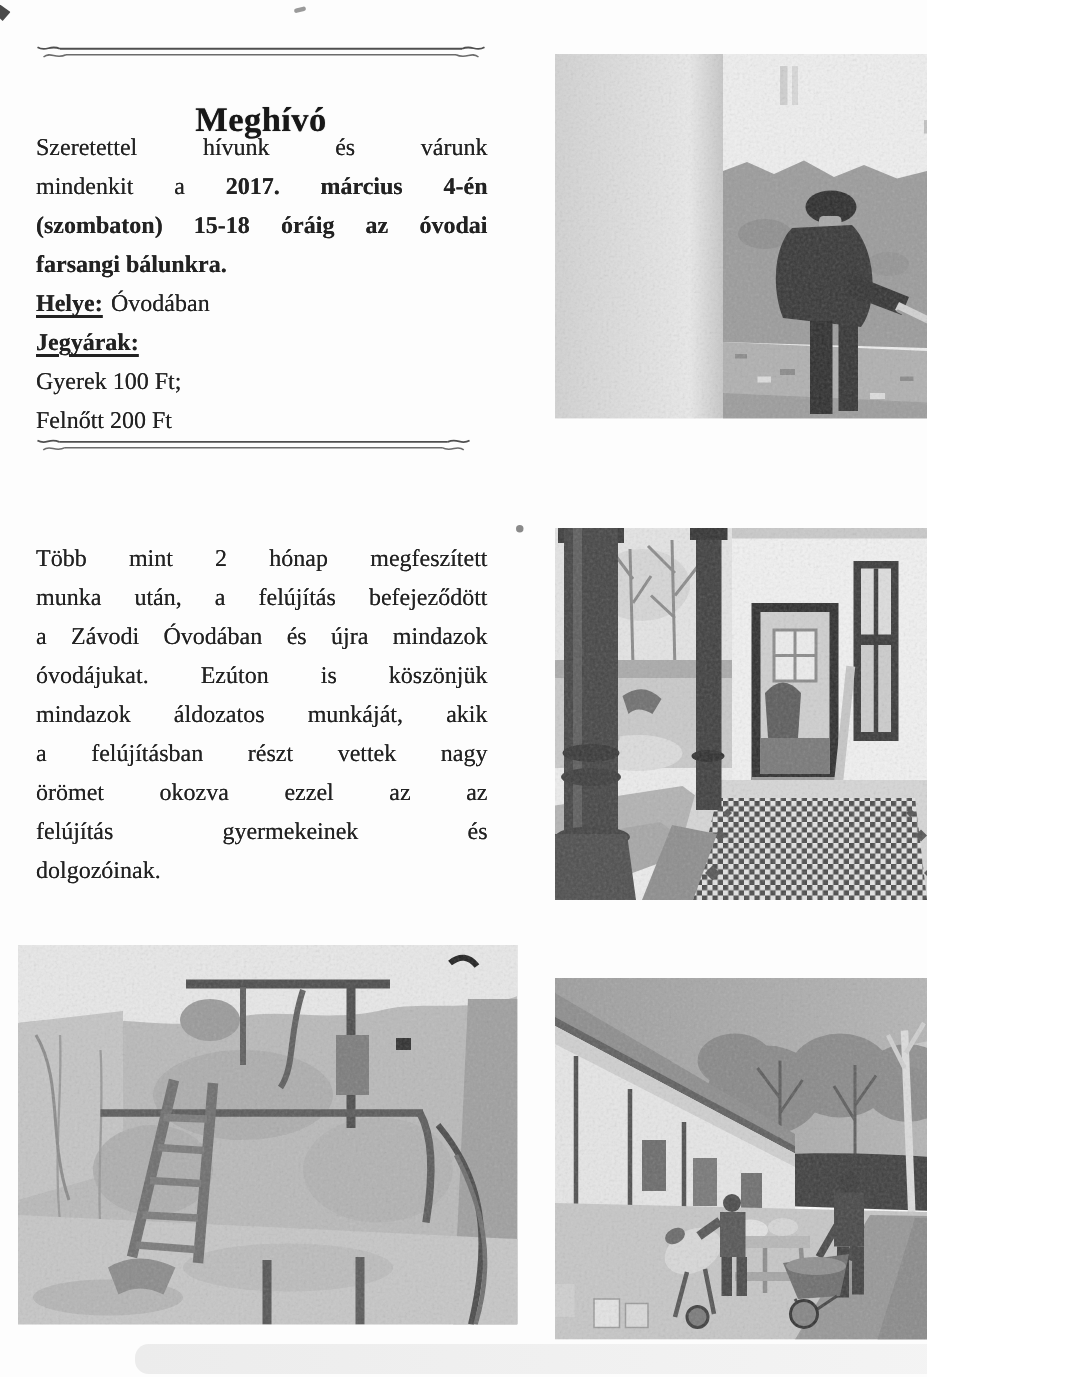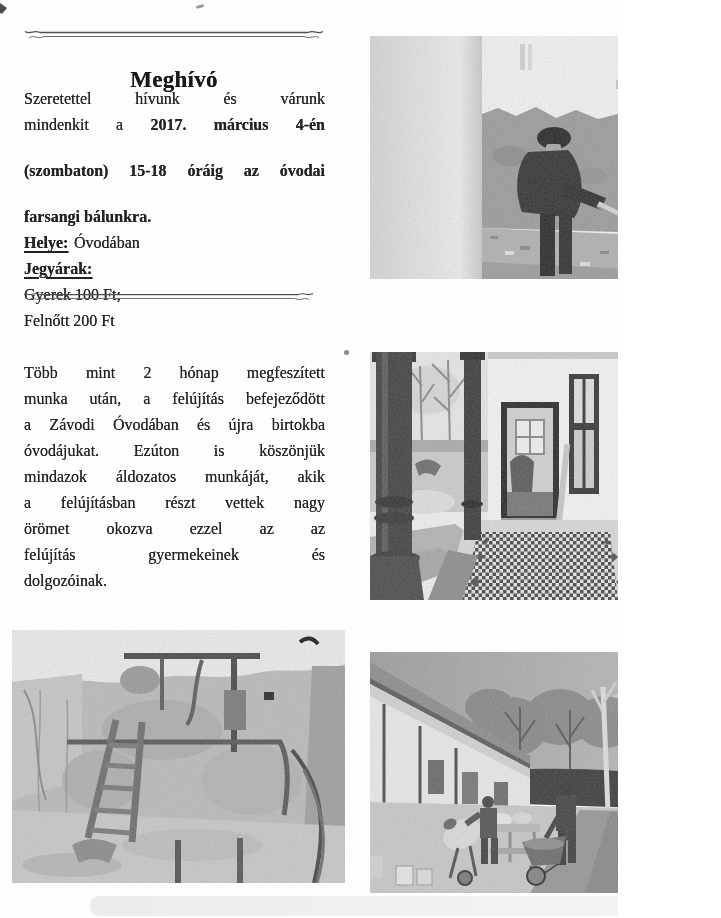--- a/index.html
+++ b/index.html
@@ -12,21 +12,21 @@
     position:absolute;left:24px;width:300px;text-align:center;
     font-weight:bold;font-size:23px;letter-spacing:.3px;color:#181818;
     text-shadow:0 0 .5px #333;
   }
   .textblock{position:absolute;left:24px;width:301px;}
   .ln{
     font-size:16px;line-height:26px;text-align:justify;color:#222;
     text-shadow:0 0 .4px #444;
   }
   .just{text-align-last:justify;}
-  .b{font-weight:bold;margin-top:20px;}
+  .b{font-weight:bold;}
   .bu{font-weight:bold;text-decoration:underline;text-decoration-thickness:2px;text-underline-offset:3px;font-family:Liberation Serif, serif;}
   .ml{margin-left:.35em;}
   .art-lines .ln{line-height:26px;}
   
   figure.photo{position:absolute;margin:0;padding:0;}
   figure.photo svg{display:block;width:100%;height:100%;}
   
   .divider{position:absolute;left:24px;}
   
   .speck-top{position:absolute;left:196px;top:5px;width:8px;height:3px;background:#9a9a9a;border-radius:2px;transform:rotate(-14deg);}
@@ -100,21 +100,21 @@
     <path d="M16,4.5 C9,1.5 7,7 1,3.5" stroke="#4f4f4f" stroke-width="1.2" fill="none"></path>
     <path d="M20,8.5 C13,12 10,6 5,10" stroke="#6b6b6b" stroke-width="1" fill="none"></path>
     <path d="M284,4.5 C291,1.5 293,7 299,3.5" stroke="#4f4f4f" stroke-width="1.2" fill="none"></path>
     <path d="M280,8.5 C287,12 290,6 295,10" stroke="#6b6b6b" stroke-width="1" fill="none"></path>
   </svg>
 
 
   <div class="textblock art-lines" style="top:360px">
     <div class="ln just">Több mint 2 hónap megfeszített</div>
     <div class="ln just">munka után, a felújítás befejeződött</div>
-    <div class="ln just">a Závodi Óvodában és újra birtokba</div>
+    <div class="ln just">a Závodi Óvodában és újra mindazok</div>
     <div class="ln just">óvodájukat. Ezúton is köszönjük</div>
     <div class="ln just">mindazok áldozatos munkáját, akik</div>
     <div class="ln just">a felújításban részt vettek nagy</div>
     <div class="ln just">örömet okozva ezzel az az</div>
     <div class="ln just">felújítás gyermekeinek és</div>
     <div class="ln">dolgozóinak.</div>
   </div>
 
   <figure class="photo" style="left:370px;top:36px;width:328px;height:243px" aria-label="demolition-room-photo">
     <svg viewBox="0 0 328 243" preserveAspectRatio="none">

